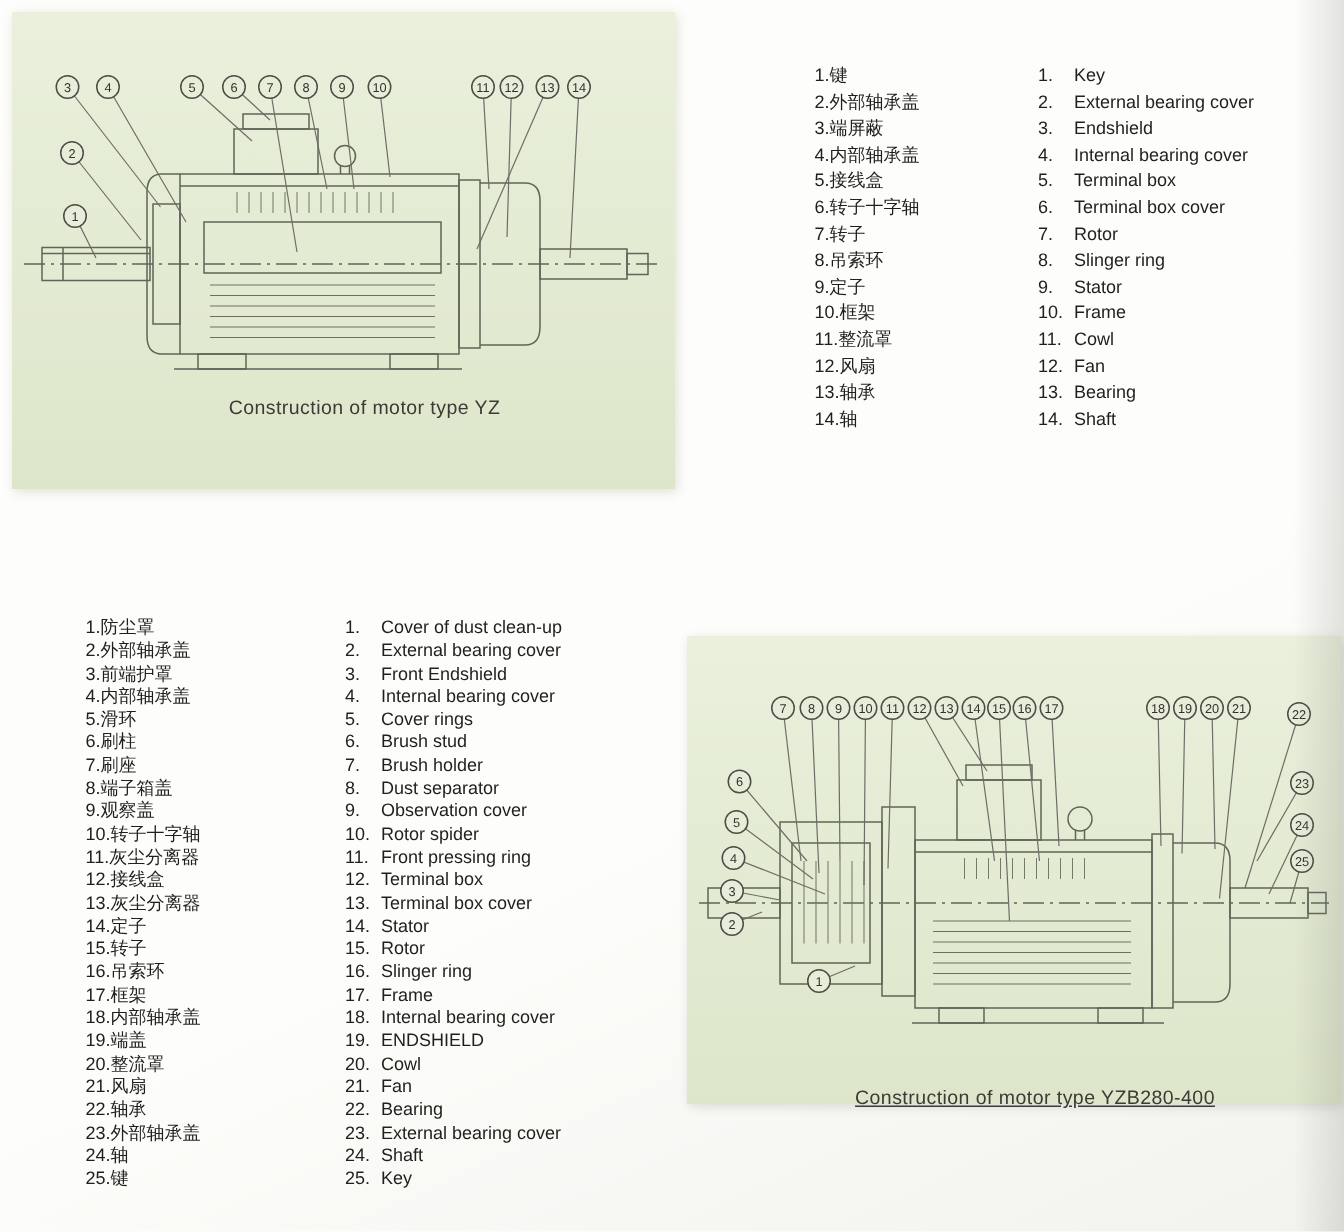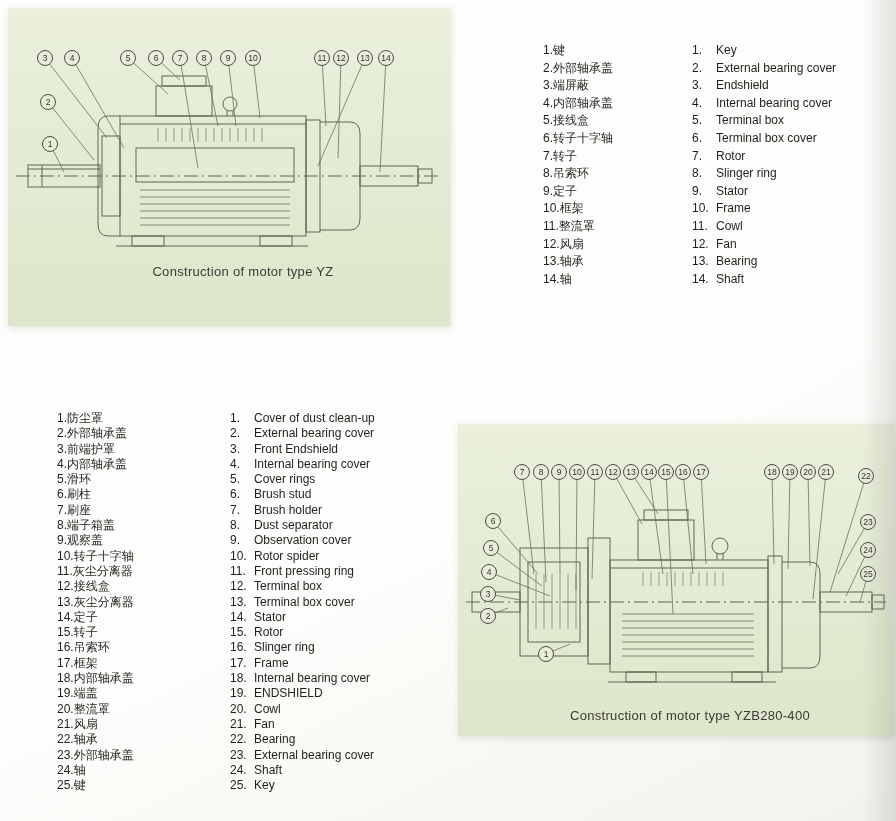--- a/index.html
+++ b/index.html
@@ -37,21 +37,21 @@
   .callout-num {
     font-size:8.5px; fill:#33332e; text-anchor:middle;
     font-family:"Liberation Sans", sans-serif;
   }
 
   .caption {
     position:absolute; left:0; right:0;
     text-align:center; font-size:13px; color:#3b3b36; letter-spacing:0.3px;margin-left:28px;
   }
   #panel-yz  .caption { top:256px; }
-  #panel-yzb .caption { top:284px; }
+  #panel-yzb .caption { top:300px;text-decoration:underline; }
 
   .plist { position:absolute; font-size:12px; color:#1f1f1c; }
   .plist .row { display:flex; white-space:nowrap; }
   .plist.cn .row { line-height:17.6px; }
   .plist.en .row { line-height:17.6px; }
   .plist.small .row { line-height:15.3px; }
   .plist.en .num, .plist.small.en .num { display:inline-block; min-width:24px; }
   .plist.cn .num { display:inline-block; }
 
   #list-yz-cn  { left:543px; top:42px; }

